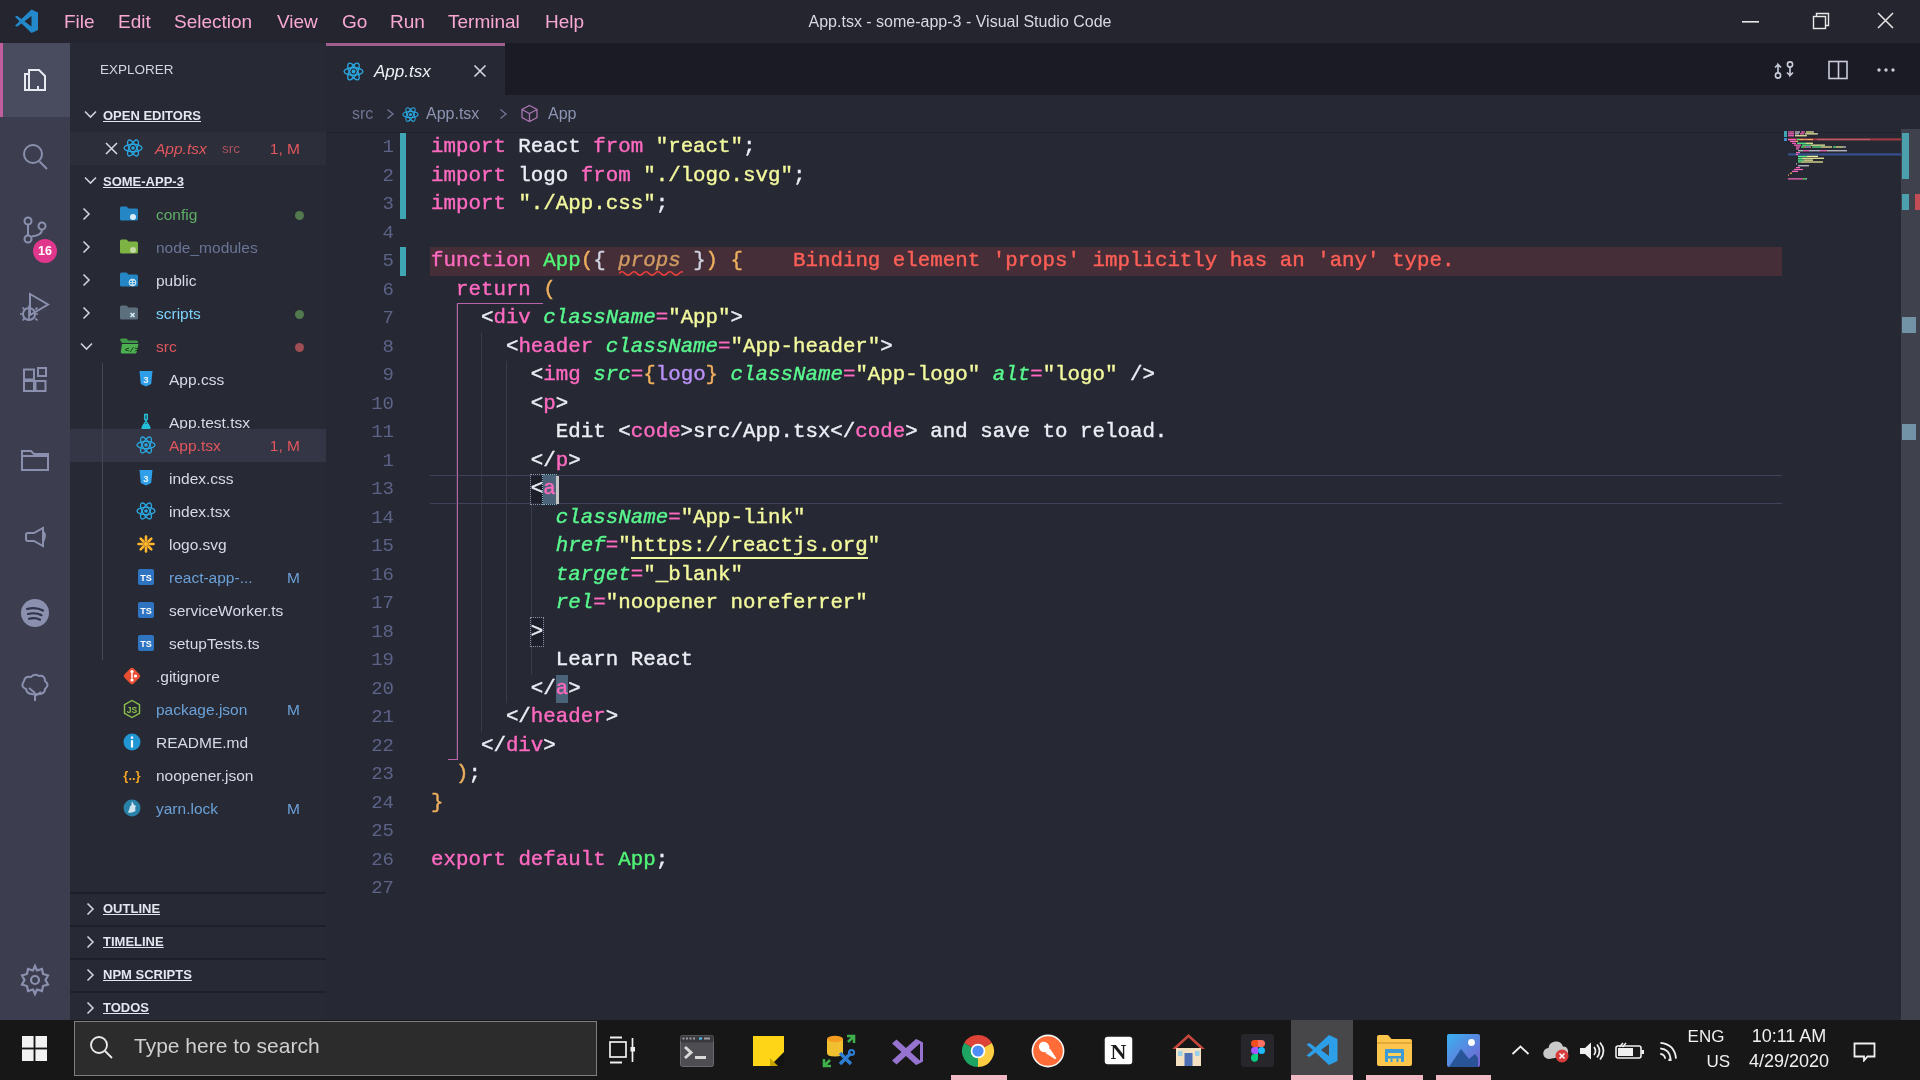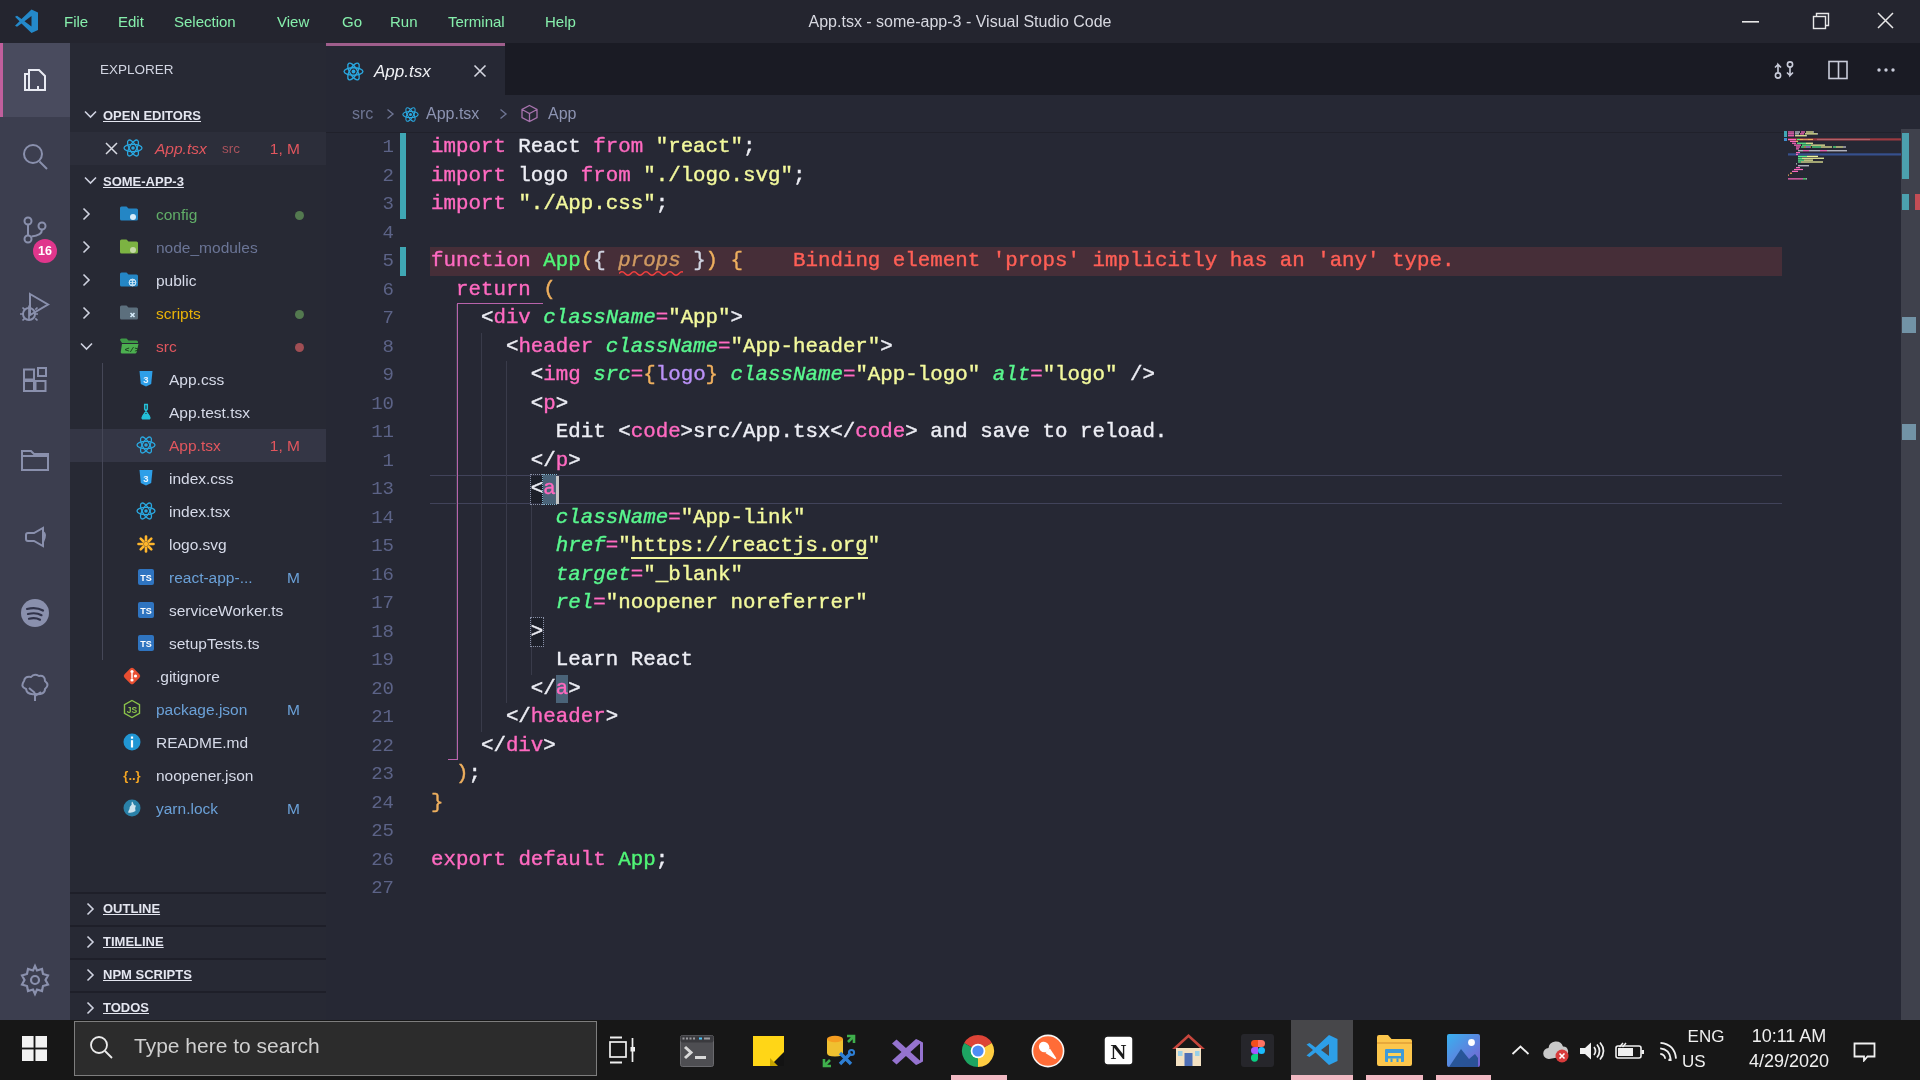--- a/index.html
+++ b/index.html
@@ -1,21 +1,21 @@
 <!DOCTYPE html>
 <html><head>
 <meta charset="utf-8">
 <style>
   * { margin:0; padding:0; box-sizing:border-box; }
   html,body { width:1920px; height:1080px; overflow:hidden; background:#16161d; }
   body { font-family:"Liberation Sans", sans-serif; position:relative; }
   .abs { position:absolute; }
   
   #titlebar { left:0; top:0; width:1920px; height:43px; background:#24252f; color:#dcdee8; }
-  .menuitem { position:absolute; top:0; height:43px; line-height:43px; font-size:15px; color:#86efac; }
+  .menuitem { position:absolute; top:0; height:43px; line-height:43px; font-size:19px; color:#f9a8d4; }
   #wintitle { position:absolute; top:0; height:43px; line-height:43px; width:100%; text-align:center; font-size:16px; color:#d7d8e0; }
   
   #activitybar { left:0; top:43px; width:70px; height:977px; background:#3c3e4f; }
   
   #sidebar { left:70px; top:43px; width:256px; height:977px; background:#272934; color:#ccd0e0; font-size:15.5px; }
   .sechead { position:absolute; left:0; width:256px; height:33px; line-height:33px; font-weight:bold; font-size:13px; color:#e4e6f0;text-decoration:underline; }
   .row { position:absolute; left:0; width:256px; height:33px; line-height:33px; white-space:nowrap; }
   .rowlab { position:absolute; top:0; height:33px; line-height:34px; }
   .gitM { position:absolute; right:26px; top:0; height:33px; line-height:34px; }
   .dot { position:absolute; right:22px; top:13px; width:9px; height:9px; border-radius:50%; }
@@ -181,21 +181,21 @@
       <span class="rowlab" style="left:86px;color:#d6dae8">public</span>
     </div>
   <div class="row" style="top:254px">
       <svg class="abs" style="left:8px;top:8px" width="16" height="16">
         <path d="M5.5 2.5 l5.5 5.5 l-5.5 5.5" fill="none" stroke="#cfd2e0" stroke-width="1.6"></path>
       </svg>
       <svg class="abs" style="left:49px;top:6px" width="20" height="20" viewBox="0 0 20 20">
         <path d="M1 4 q0-1.5 1.5-1.5 h5 l2 2 h8 q1.5 0 1.5 1.5 v9 q0 1.5 -1.5 1.5 h-15 q-1.5 0 -1.5 -1.5 Z" fill="#5c6f7d"></path>
         <path d="M11.5 10 l4 4 M15.5 10 l-4 4" stroke="#d7ecfa" stroke-width="1.6"></path>
       </svg>
-      <span class="rowlab" style="left:86px;color:#eab308">scripts</span>
+      <span class="rowlab" style="left:86px;color:#7dd3fc">scripts</span>
       <div class="dot" style="background:#53794f"></div>
     </div>
   <div class="row" style="top:287px">
       <svg class="abs" style="left:8px;top:8px" width="16" height="16">
         <path d="M3 5.5 l5.5 5.5 l5.5 -5.5" fill="none" stroke="#cfd2e0" stroke-width="1.6"></path>
       </svg>
       <svg class="abs" style="left:49px;top:6px" width="20" height="20" viewBox="0 0 20 20">
         <path d="M1 4 q0-1.5 1.5-1.5 h5 l2 2 h8 q1.5 0 1.5 1.5 v1 h-16 Z" fill="#3e9a46"></path>
         <path d="M3 8 h16.5 l-2 8.5 q-.3 1 -1.4 1 h-13 q-1.2 0 -1.4 -1.2 Z" fill="#4caf50"></path>
         <text x="13" y="15.5" font-size="8" font-weight="bold" fill="#1b3a1d" text-anchor="middle" font-family="Liberation Mono">&lt;/&gt;</text>
@@ -203,21 +203,21 @@
       <span class="rowlab" style="left:86px;color:#e2565e">src</span>
       <div class="dot" style="background:#a04e54"></div>
     </div>
   <div class="row" style="top:320px;">
       <svg class="abs" style="left:66px;top:6px" width="20" height="20" viewBox="0 0 20 20">
         <path d="M3.5 2 h13 l-1.3 13 L10 17.5 L4.8 15 Z" fill="#2e9fe8"></path>
         <text x="10" y="13.5" font-size="9.5" font-weight="bold" fill="#eaf4fd" text-anchor="middle" font-family="Liberation Sans">3</text>
       </svg>
       <span class="rowlab" style="left:99px;color:#d6dae8">App.css</span>
     </div>
-  <div class="row" style="top:353px;">
+  <div class="row" style="top:363px;">
       <svg class="abs" style="left:66px;top:6px" width="20" height="20" viewBox="0 0 20 20">
         <path d="M8 2.5 h4 M8.7 2.5 v4.5 L13.6 15 q.8 1.8 -1 1.8 h-5.2 q-1.8 0 -1 -1.8 L11.3 7 V2.5" fill="none" stroke="#24c0d8" stroke-width="1.5"></path>
         <path d="M7.2 12 h5.6 l1.2 3 q.3 1 -.8 1 h-6.4 q-1.1 0 -.8 -1 Z" fill="#24c0d8"></path>
       </svg>
       <span class="rowlab" style="left:99px;color:#d6dae8">App.test.tsx</span>
     </div>
   <div class="row" style="top:386px;background:#343645;">
       <svg class="abs" style="left:66px;top:6px" width="20" height="20" viewBox="0 0 20 20">
         <g stroke="#2aa8e0" stroke-width="1.3" fill="none">
 <ellipse cx="10" cy="10" rx="9" ry="3.6"></ellipse>
@@ -717,19 +717,19 @@
     </svg>
   <svg class="abs" style="left:1650px;top:21px" width="28" height="20" viewBox="0 0 28 20">
       <g fill="none" stroke="#f0f0f0" stroke-width="1.8" transform="rotate(45 14 14)">
         <path d="M3 8 q11 -9 22 0"></path>
         <path d="M6.6 12 q7.4 -6 14.8 0"></path>
         <path d="M10.5 15.8 q3.5 -2.8 7 0"></path>
       </g>
       <circle cx="20" cy="19" r="1.7" fill="#f0f0f0"></circle>
     </svg>
   <div class="abs" style="left:1682px;top:7px;width:48px;text-align:center;color:#f0f0f0;font-size:17px">ENG</div>
-  <div class="abs" style="left:1682px;top:32px;width:48px;text-align:left;color:#f0f0f0;font-size:17px">US</div>
+  <div class="abs" style="left:1682px;top:32px;width:48px;text-align:right;color:#f0f0f0;font-size:17px">US</div>
   <div class="abs" style="left:1744px;top:6px;width:90px;text-align:center;color:#f0f0f0;font-size:18px">10:11 AM</div>
   <div class="abs" style="left:1744px;top:31px;width:90px;text-align:center;color:#f0f0f0;font-size:18px">4/29/2020</div>
   <svg class="abs" style="left:1853px;top:22px" width="23" height="20" viewBox="0 0 23 20">
       <path d="M1.5 1.5 h20 v13 h-7 l-3.5 4 v-4 h-9.5 Z" fill="none" stroke="#f0f0f0" stroke-width="1.8"></path>
     </svg>
 </div>
 
 </body></html>

